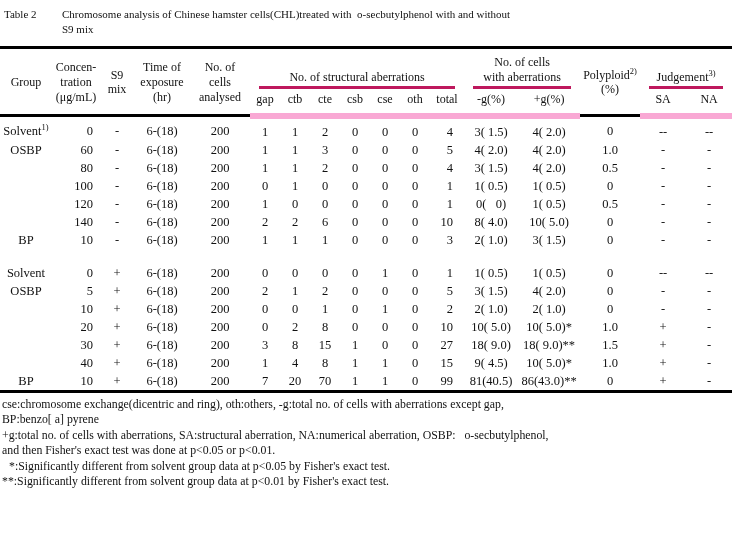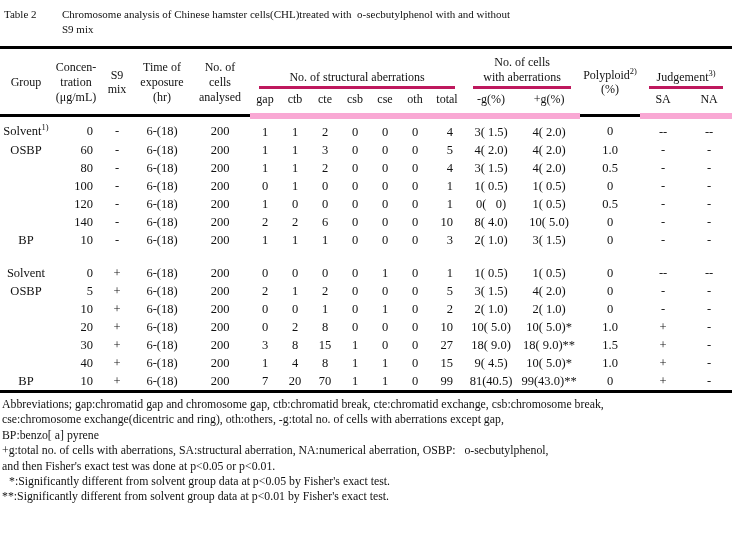--- a/index.html
+++ b/index.html
@@ -352,30 +352,29 @@
           <td class="c3">6-(18)</td>
           <td class="c4">200</td>
           <td class="c5">7</td>
           <td class="c6">20</td>
           <td class="c7">70</td>
           <td class="c8">1</td>
           <td class="c9">1</td>
           <td class="c10">0</td>
           <td class="c11">99</td>
           <td class="c12">81(40.5)</td>
-          <td class="c13">99(43.0)**</td>
+          <td class="c13">86(43.0)**</td>
           <td class="c14">0</td>
           <td class="c15">+</td>
           <td class="c16">-</td>
         </tr>
       </tbody>
   </table>
 
   <div class="fnotes">
-    <div>Abbreviations; gap:chromatid gap and chromosome gap, ctb:chromatid break, cte:chromatid exchange, csb:chromosome break,</div>
     <div>cse:chromosome exchange(dicentric and ring), oth:others, -g:total no. of cells with aberrations except gap,</div>
     <div><span>BP:benzo[&nbsp;</span><span class="it">a</span><span>]&nbsp;pyrene</span></div>
     <div><span>+g:total no. of cells with aberrations, SA:structural aberration, NA:numerical aberration, OSBP:&nbsp;&nbsp; </span><span class="it">o-sec</span><span>butylphenol,</span></div>
     <div>and then Fisher's exact test was done at p&lt;0.05 or p&lt;0.01.</div>
     <div class="fn-ind2">*:Significantly different from solvent group data at p&lt;0.05 by Fisher's exact test.</div>
     <div>**:Significantly different from solvent group data at p&lt;0.01 by Fisher's exact test.</div>
   </div>
 
 </div>
 

